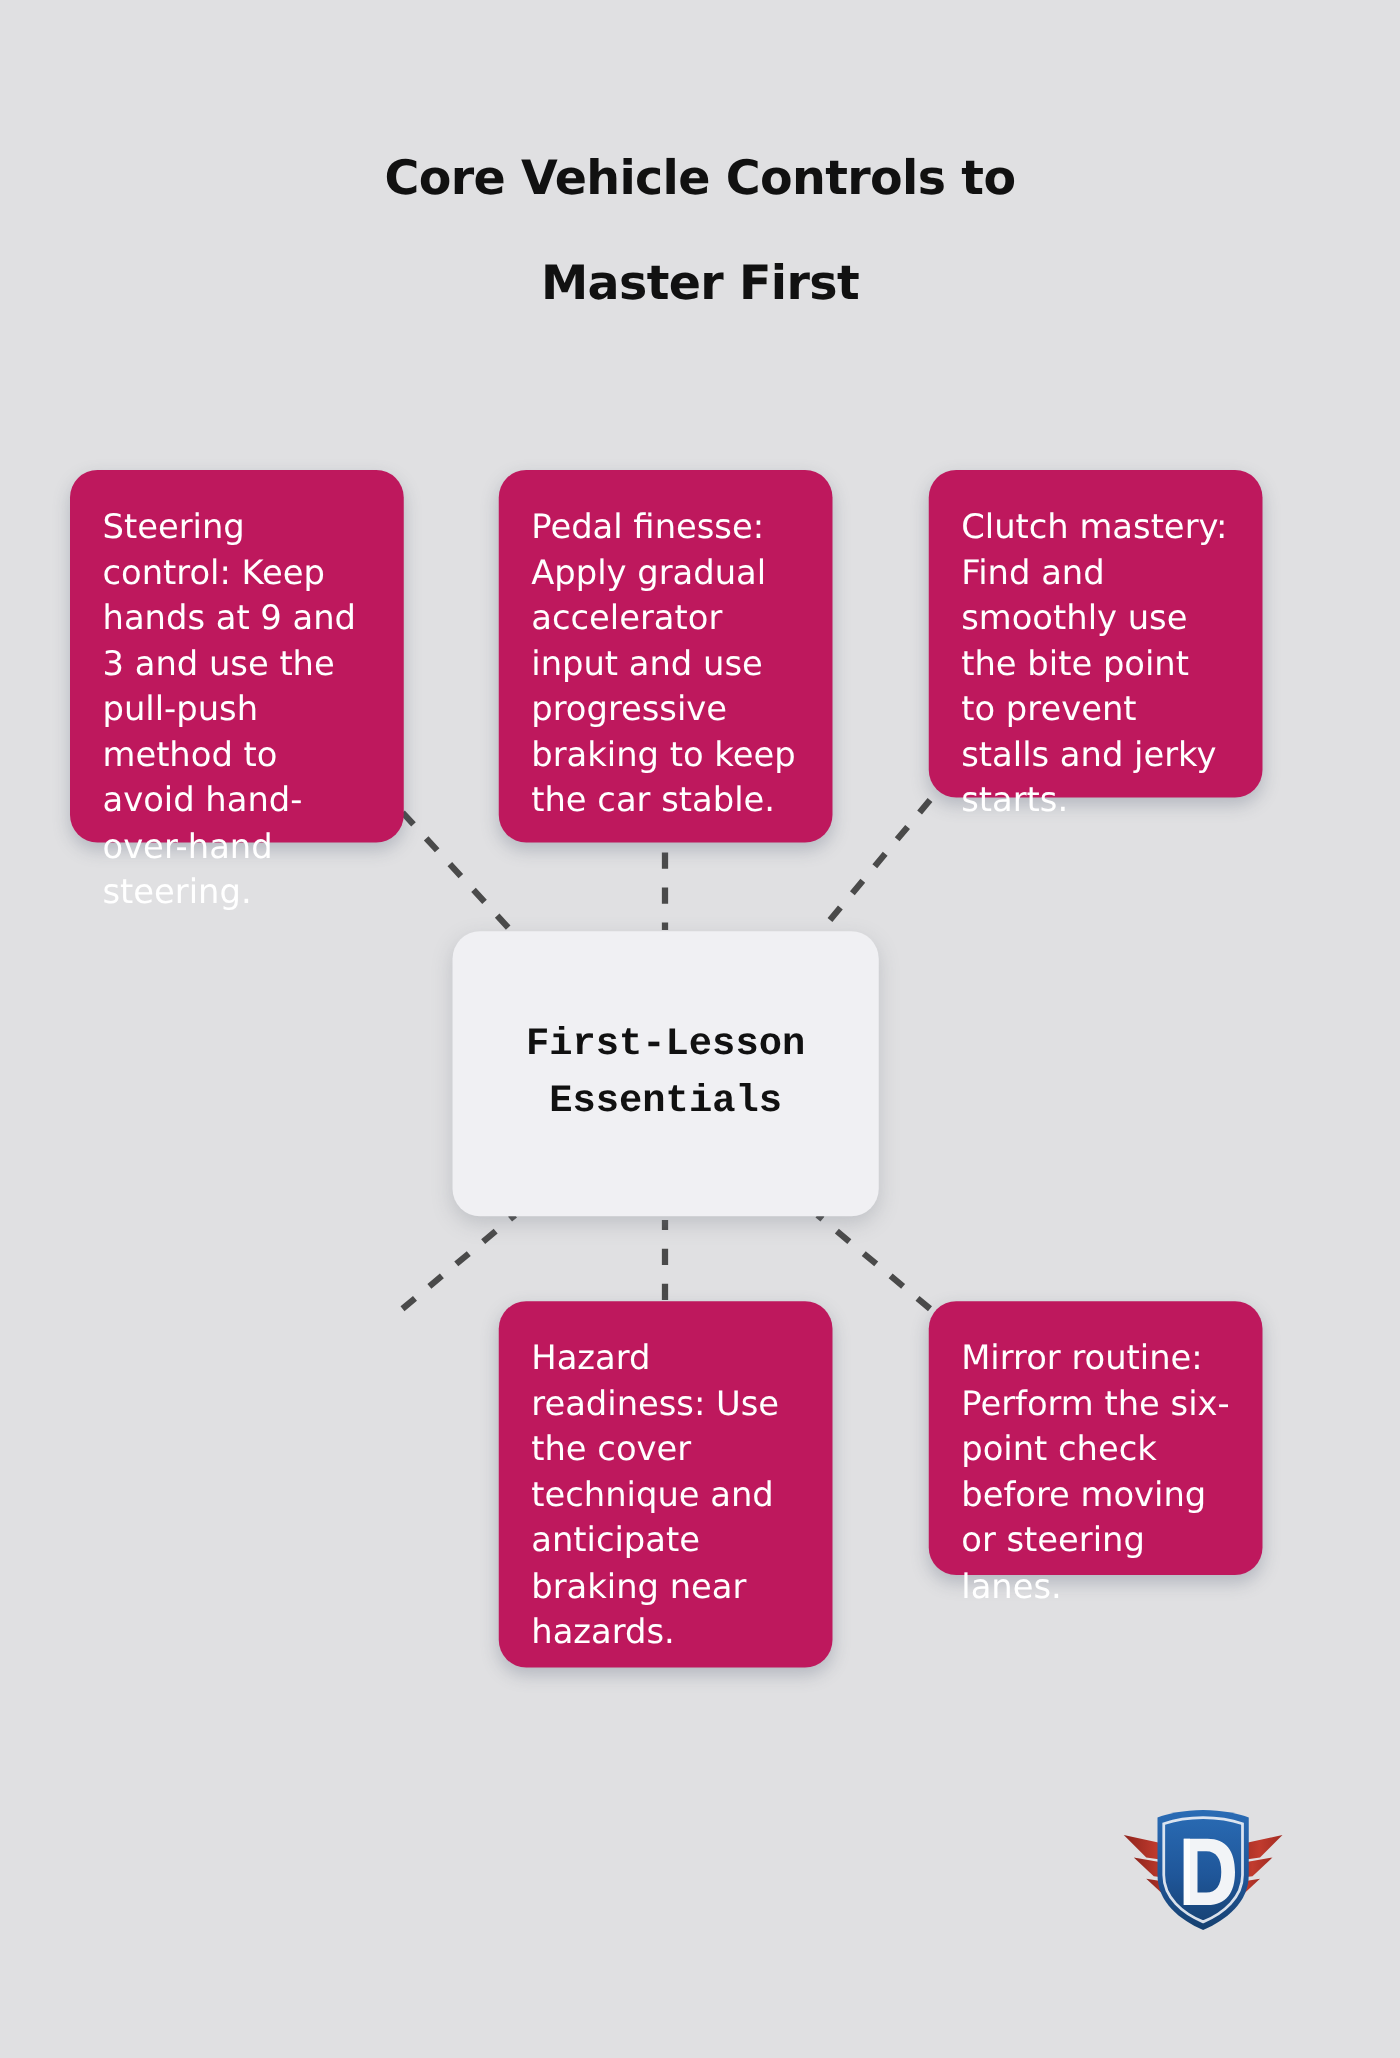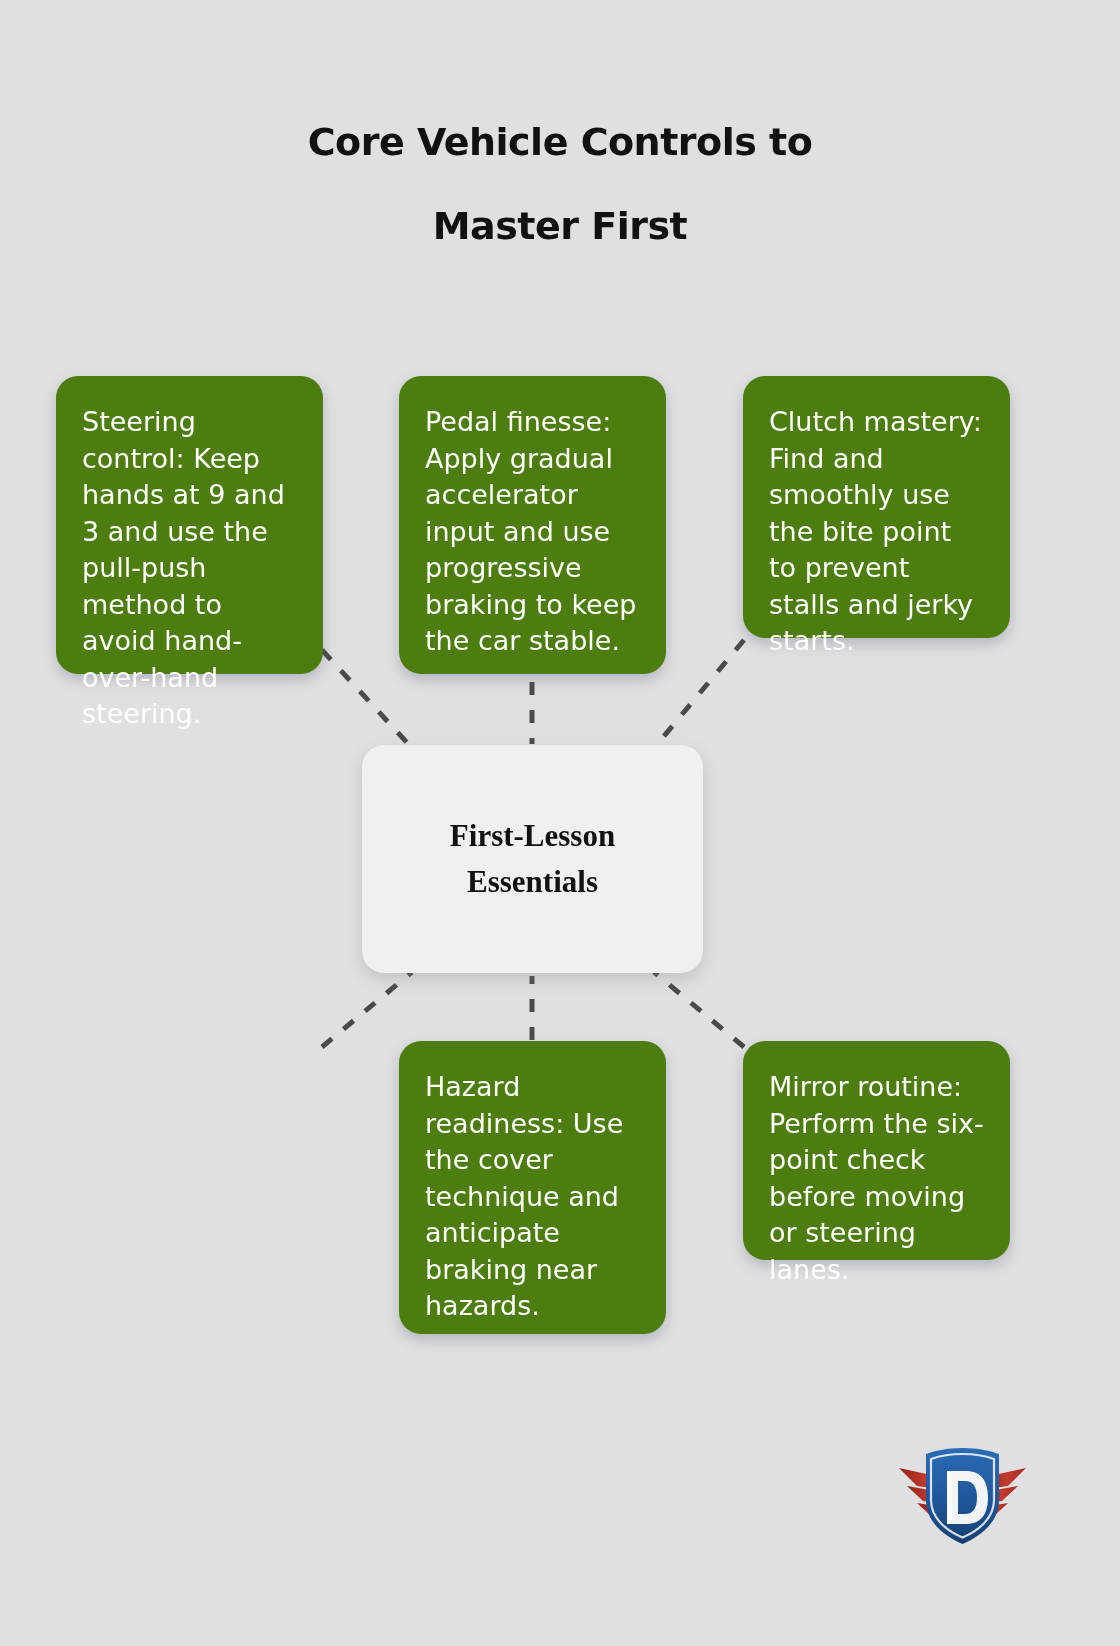--- a/index.html
+++ b/index.html
@@ -42,21 +42,21 @@
     left: 0;
     top: 0;
     width: 1120px;
     height: 1646px;
   }
 
   
   .card {
     position: absolute;
     box-sizing: border-box;
-    background: #4d7c0f;
+    background: #be185d;
     border-radius: 22px;
     color: #ffffff;
     font-family: "DejaVu Sans", sans-serif;
     font-size: 27px;
     line-height: 36.5px;
     padding: 28px 24px 28px 26px;
     box-shadow: 0 6px 14px rgba(90,100,120,0.32);
   }
 
   #card-steering  { left: 56px;  top: 376px;  width: 267px; height: 298px; }
@@ -75,21 +75,21 @@
     height: 228px;
     box-sizing: border-box;
     background: #f0f0f3;
     border-radius: 22px;
     box-shadow: 0 6px 16px rgba(120,125,135,0.30);
     display: flex;
     align-items: center;
     justify-content: center;
   }
   #center-label {
-    font-family: Liberation Serif, serif;
+    font-family: Liberation Mono, monospace;
     font-weight: bold;
     font-size: 31px;
     line-height: 46px;
     color: #111111;
     text-align: center;
     white-space: pre-line;
   }
 
   
   #brand-logo {

